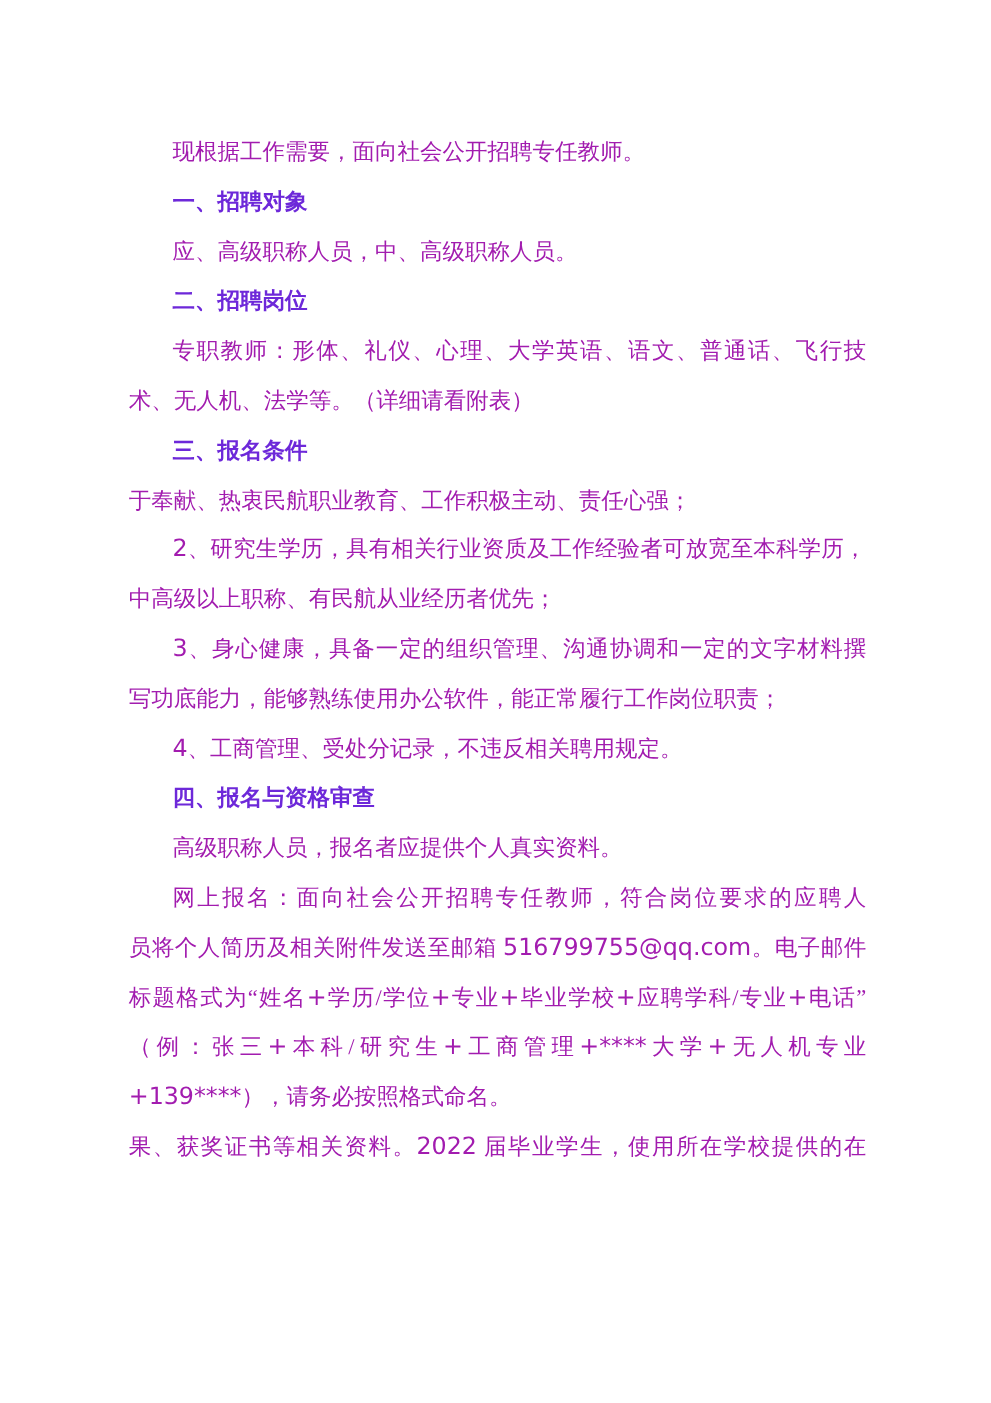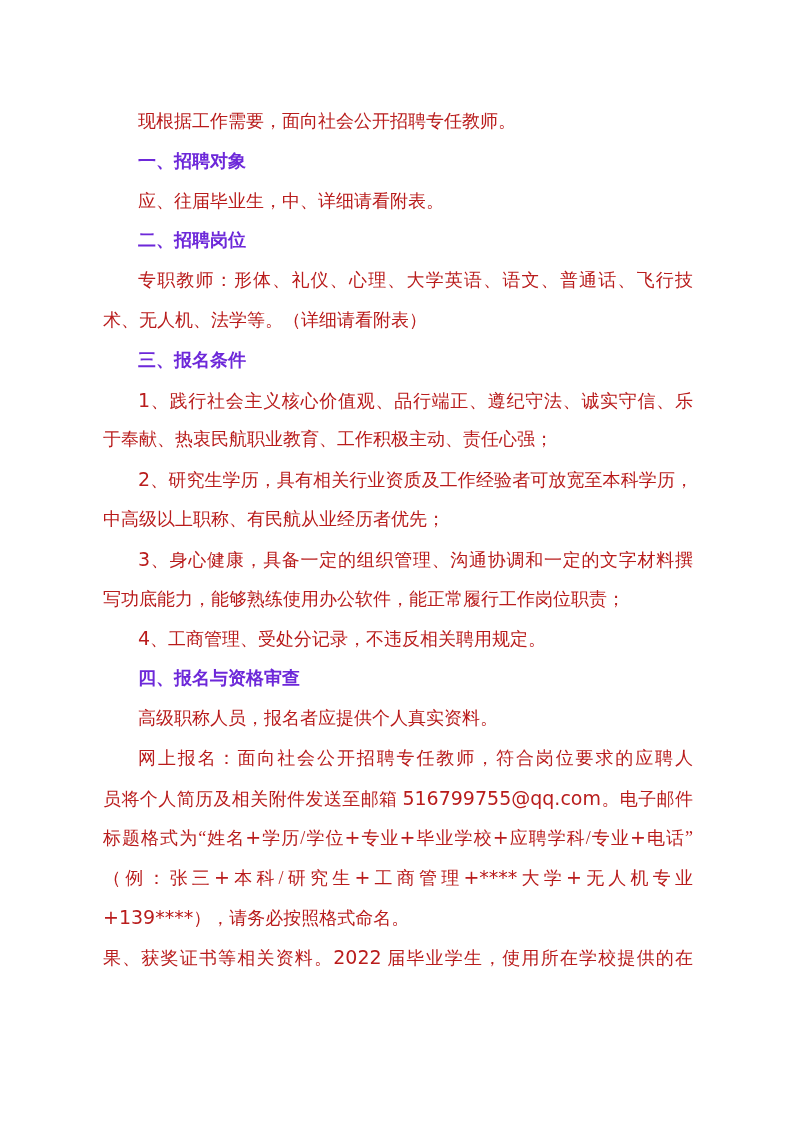--- a/index.html
+++ b/index.html
@@ -18,21 +18,21 @@
   .doc {
     position: absolute;
     left: 103px;
     top: 102px;
     width: 590px;
   }
   .ln {
     height: 39.8px;
     line-height: 39.8px;
     font-size: 18px;
-    color: #b91c1c;
+    color: #a21caf;
     white-space: normal;
     overflow: visible;
   }
   .ln.indent {
     padding-left: 35px;
   }
   .ln.just {
     text-align: justify;
     text-align-last: justify;
     -moz-text-align-last: justify;
@@ -50,26 +50,25 @@
     font-size: 19px;
   }
 </style>
 </head>
 <body>
 
 <div class="page">
   <div class="doc">
       <div class="ln indent"><span class="seg-cjk">现根据工作需要，面向社会公开招聘专任教师。</span></div>
       <div class="ln indent heading"><span class="seg-cjk">一、招聘对象</span></div>
-      <div class="ln indent"><span class="seg-cjk">应、往届毕业生，中、详细请看附表。</span></div>
+      <div class="ln indent"><span class="seg-cjk">应、高级职称人员，中、高级职称人员。</span></div>
       <div class="ln indent heading"><span class="seg-cjk">二、招聘岗位</span></div>
       <div class="ln indent just"><span class="seg-cjk">专职教师：形体、礼仪、心理、大学英语、语文、普通话、飞行技</span></div>
       <div class="ln"><span class="seg-cjk">术、无人机、法学等。（详细请看附表）</span></div>
       <div class="ln indent heading"><span class="seg-cjk">三、报名条件</span></div>
-      <div class="ln indent just"><span class="seg-num">1</span><span class="seg-cjk">、践行社会主义核心价值观、品行端正、遵纪守法、诚实守信、乐</span></div>
       <div class="ln"><span class="seg-cjk">于奉献、热衷民航职业教育、工作积极主动、责任心强；</span></div>
       <div class="ln indent just"><span class="seg-num">2</span><span class="seg-cjk">、研究生学历，具有相关行业资质及工作经验者可放宽至本科学历，</span></div>
       <div class="ln"><span class="seg-cjk">中高级以上职称、有民航从业经历者优先；</span></div>
       <div class="ln indent just"><span class="seg-num">3</span><span class="seg-cjk">、身心健康，具备一定的组织管理、沟通协调和一定的文字材料撰</span></div>
       <div class="ln"><span class="seg-cjk">写功底能力，能够熟练使用办公软件，能正常履行工作岗位职责；</span></div>
       <div class="ln indent"><span class="seg-num">4</span><span class="seg-cjk">、工商管理、受处分记录，不违反相关聘用规定。</span></div>
       <div class="ln indent heading"><span class="seg-cjk">四、报名与资格审查</span></div>
       <div class="ln indent"><span class="seg-cjk">高级职称人员，报名者应提供个人真实资料。</span></div>
       <div class="ln indent just"><span class="seg-cjk">网上报名：面向社会公开招聘专任教师，符合岗位要求的应聘人</span></div>
       <div class="ln just"><span class="seg-cjk">员将个人简历及相关附件发送至邮箱 </span><span class="seg-num">516799755@qq.com</span><span class="seg-cjk">。电子邮件</span></div>

